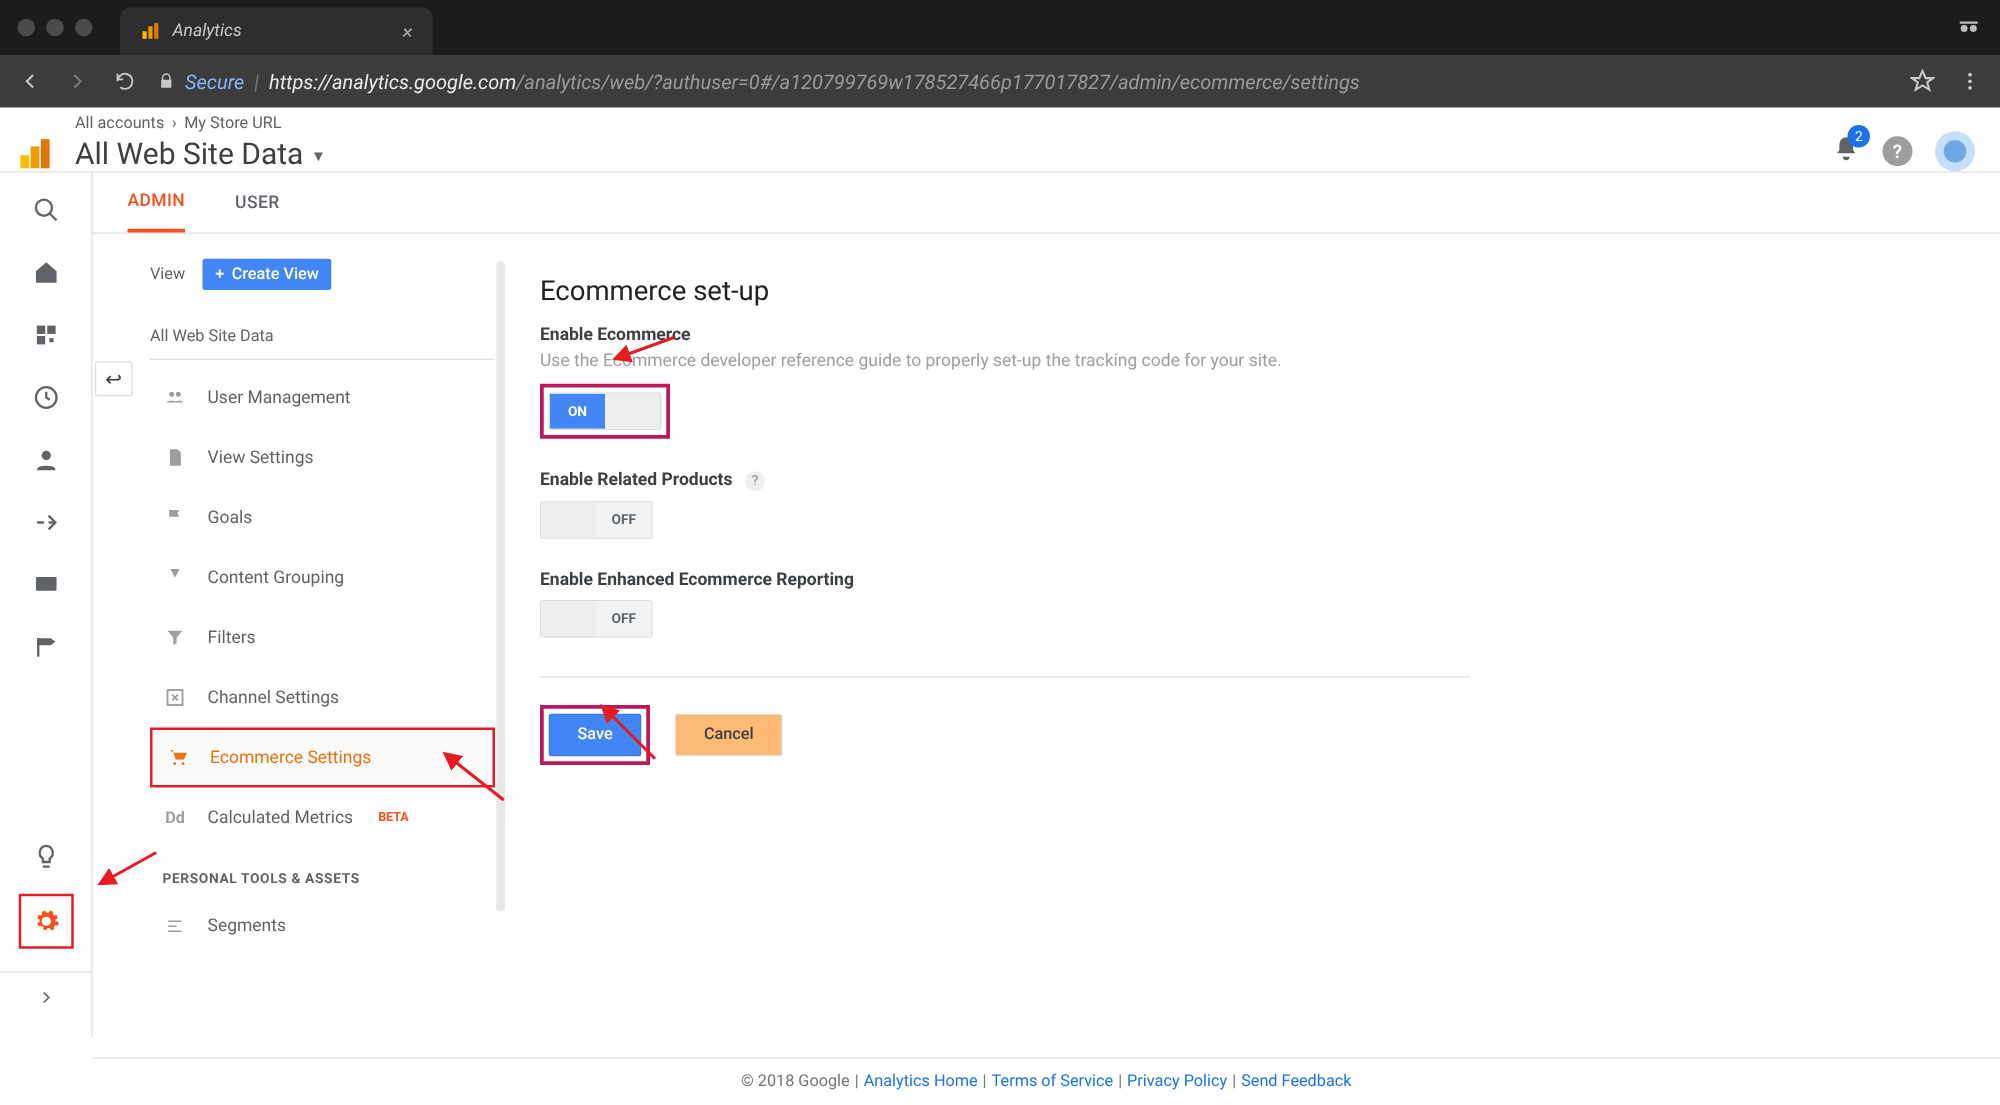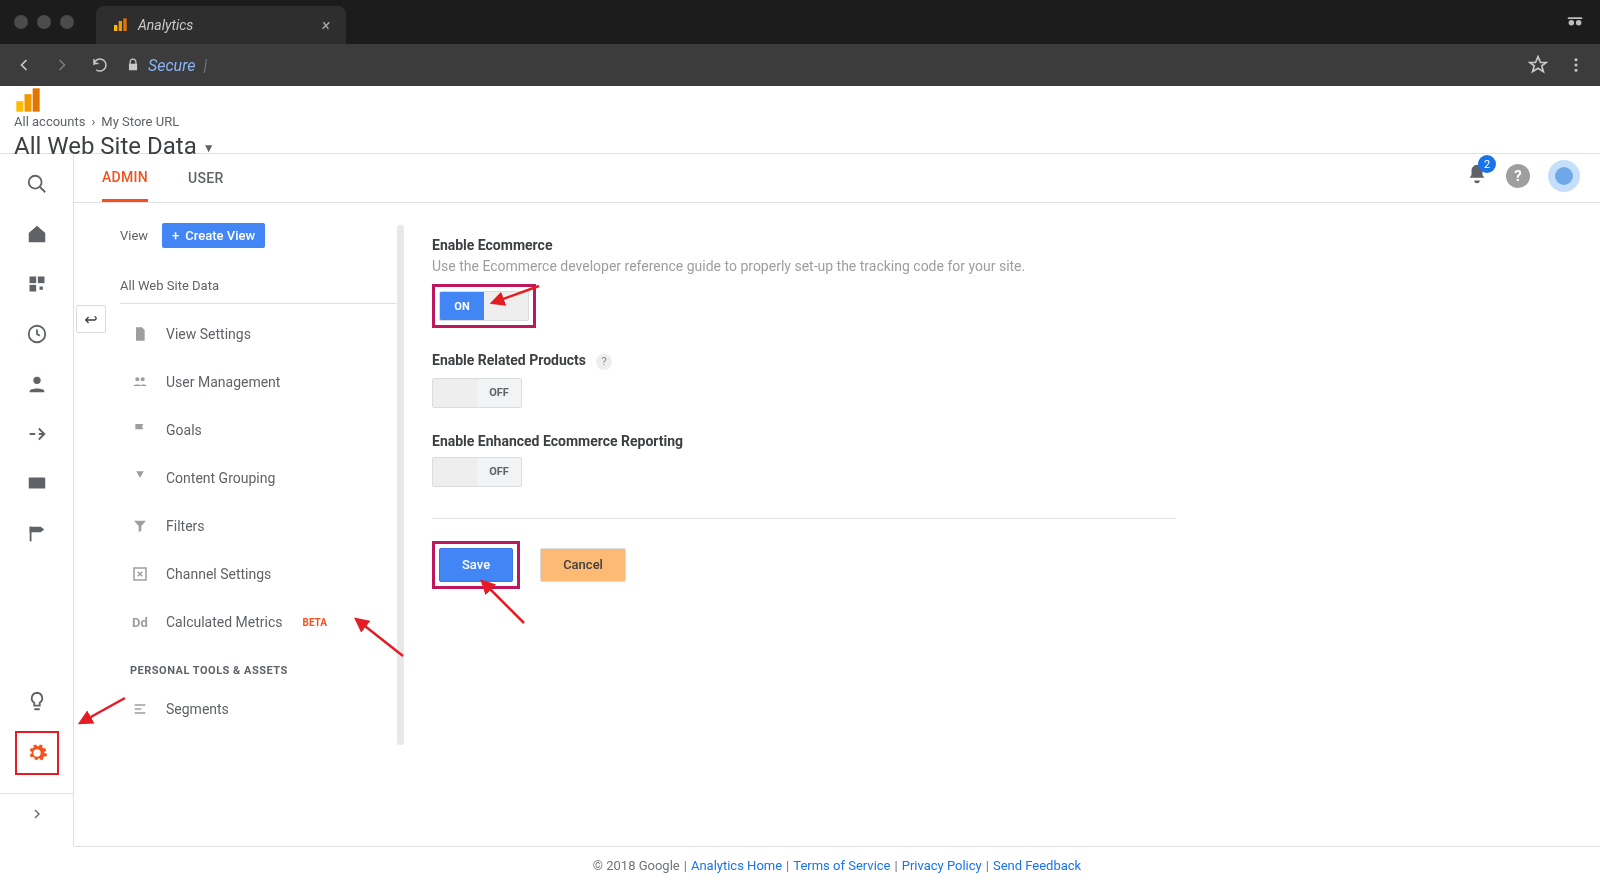--- a/index.html
+++ b/index.html
@@ -15,21 +15,21 @@
 .incog { margin-left:auto; color:#bdbdbd; }
 
 .urlbar { height:42px; background:#3c3c3c; display:flex; align-items:center; padding:0 12px; gap:14px; color:#c8c8c8; font-size:16px;font-style:italic; }
 .urlbar .icoBtn { width:24px; height:24px; display:flex; align-items:center; justify-content:center; color:#c8c8c8; }
 .addr { flex:1; background:#3c3c3c; display:flex; align-items:center; gap:8px; }
 .addr .proto { color:#8ab4f8; }
 .addr .domain { color:#eaeaea; }
 .addr .path { color:#9b9b9b; }
 
 
-.gaHeader { height:68px; border-bottom:1px solid #e0e0e0; display:flex; align-items:flex-start; padding:0 20px 0 14px;flex-direction:column; }
+.gaHeader { height:52px; border-bottom:1px solid #e0e0e0; display:flex; align-items:flex-end; padding:0 20px 0 14px; }
 .gaLogo { width:28px; height:28px; margin-right:18px; }
 .crumbs { font-size:13px; color:#5f6368; }
 .crumbs .chev { margin:0 6px; }
 .viewTitle { font-size:24px; color:#3c4043; margin-top:3px; }
 .viewTitle .dd { font-size:12px; color:#5f6368; margin-left:6px; vertical-align:middle; }
 .headRight { margin-left:auto; display:flex; align-items:center; gap:18px; }
 .bell { position:relative; color:#5f6368; }
 .bell .badge { position:absolute; top:-8px; right:-8px; background:#1a73e8; color:#fff; border-radius:50%; font-size:11px; width:18px; height:18px; display:flex; align-items:center; justify-content:center; }
 .help { width:24px; height:24px; border-radius:50%; background:#9e9e9e; color:#fff; display:flex; align-items:center; justify-content:center; font-size:15px; font-weight:700; }
 .avatar { width:32px; height:32px; border-radius:50%; background:#c5dffb; display:flex; align-items:center; justify-content:center; }
@@ -133,20 +133,21 @@
       <svg width="18" height="18" viewBox="0 0 24 24" fill="none" stroke="#c8c8c8" stroke-width="2">
         <path d="M4 12a8 8 0 1 1 3 6.3M4 4v6h6"></path>
       </svg>
     </span>
   <div class="addr">
     <svg width="14" height="14" viewBox="0 0 24 24" fill="#c8c8c8">
         <path d="M6 10V7a6 6 0 1 1 12 0v3h1v11H5V10h1zm2 0h8V7a4 4 0 0 0-8 0v3z"></path>
       </svg>
     <span class="proto">Secure</span>
     <span style="color:#777">|</span>
+    <span><span class="domain">https://</span><span class="domain">analytics.google.com</span><span class="path">/analytics/web/?authuser=0#/a120799769w178527466p177017827/admin/ecommerce/settings</span></span>
   </div>
   <span class="icoBtn">
       <svg width="20" height="20" viewBox="0 0 24 24" fill="none" stroke="#c8c8c8" stroke-width="2">
         <path d="M12 2l3 7h7l-5.5 4 2 7L12 16l-6.5 4 2-7L2 9h7z"></path>
       </svg>
     </span>
   <span class="icoBtn">
       <svg width="18" height="18" viewBox="0 0 24 24" fill="#c8c8c8">
         <circle cx="12" cy="5" r="2"></circle>
         <circle cx="12" cy="12" r="2"></circle>
@@ -279,39 +280,39 @@
           <span class="lbl">View</span>
           <button class="createBtn">
             <span>+</span>
             <span>Create View</span>
           </button>
         </div>
         <div class="viewName">All Web Site Data</div>
         <div class="menuList">
           <div class="menuItem">
               <span class="mIco">
-                <svg width="16" height="18" viewBox="0 0 24 24" fill="#9e9e9e">
-                  <path d="M6 2h9l4 4v16H6z"></path>
-                </svg>
-              </span>
-              <span>View Settings</span>
-            </div>
-          <div class="menuItem">
-              <span class="mIco">
                 <svg width="20" height="16" viewBox="0 0 24 24" fill="#9e9e9e">
                   <circle cx="8" cy="8" r="3"></circle>
                   <circle cx="16" cy="8" r="3"></circle>
                   <path d="M2 18c0-3 12-3 12 0M12 18c0-3 10-3 10 0"></path>
                 </svg>
               </span>
               <span>User Management</span>
             </div>
           <div class="menuItem">
               <span class="mIco">
                 <svg width="16" height="18" viewBox="0 0 24 24" fill="#9e9e9e">
+                  <path d="M6 2h9l4 4v16H6z"></path>
+                </svg>
+              </span>
+              <span>View Settings</span>
+            </div>
+          <div class="menuItem">
+              <span class="mIco">
+                <svg width="16" height="18" viewBox="0 0 24 24" fill="#9e9e9e">
                   <path d="M5 3v18M5 3h12l-2 4 2 4H5"></path>
                 </svg>
               </span>
               <span>Goals</span>
             </div>
           <div class="menuItem">
               <span class="mIco">
                 <svg width="18" height="18" viewBox="0 0 24 24" fill="#9e9e9e">
                   <path d="M7 3l5 9 5-9M4 21l5-9M20 21l-5-9"></path>
                 </svg>
@@ -327,20 +328,28 @@
               <span>Filters</span>
             </div>
           <div class="menuItem">
               <span class="mIco">
                 <svg width="18" height="18" viewBox="0 0 24 24" fill="none" stroke="#9e9e9e" stroke-width="2">
                   <rect x="4" y="4" width="16" height="16"></rect>
                   <path d="M9 9l6 6M15 9l-6 6"></path>
                 </svg>
               </span>
               <span>Channel Settings</span>
+            </div>
+          <div class="menuItem active">
+              <span class="mIco">
+                <svg width="18" height="18" viewBox="0 0 24 24" fill="#e8710a">
+                  <path d="M4 4h3l3 10h9l3-7H8M9 20a1.5 1.5 0 1 0 0-3 1.5 1.5 0 0 0 0 3zm9 0a1.5 1.5 0 1 0 0-3 1.5 1.5 0 0 0 0 3z"></path>
+                </svg>
+              </span>
+              <span>Ecommerce Settings</span>
             </div>
           <div class="menuItem">
               <span class="mIco" style="font-weight:700;font-size:13px;color:#9e9e9e">Dd</span>
               <span>Calculated Metrics</span>
               <span class="beta">BETA</span>
             </div>
           <div class="sectionHdr">PERSONAL TOOLS &amp; ASSETS</div>
           <div class="menuItem">
               <span class="mIco">
                 <svg width="16" height="16" viewBox="0 0 24 24" fill="none" stroke="#9e9e9e" stroke-width="2">
@@ -349,20 +358,21 @@
               </span>
               <span>Segments</span>
             </div>
         </div>
         <svg class="arrow" style="left:228px; top:388px;" width="60" height="50">
             <line x1="55" y1="45" x2="8" y2="8" stroke="#e51c23" stroke-width="2.5" marker-end="url(#ah)"></line>
           </svg>
       </div>
 
       <div class="mainPane">
+        <h1>Ecommerce set-up</h1>
 
         <div class="sectBlock">
           <div class="lbl2">Enable Ecommerce</div>
           <div class="desc">Use the Ecommerce developer reference guide to properly set-up the tracking code for your site.</div>
           <span class="redBox">
             <span class="toggle">
               <span class="half on">ON</span>
               <span class="half knob"></span>
             </span>
           </span>

